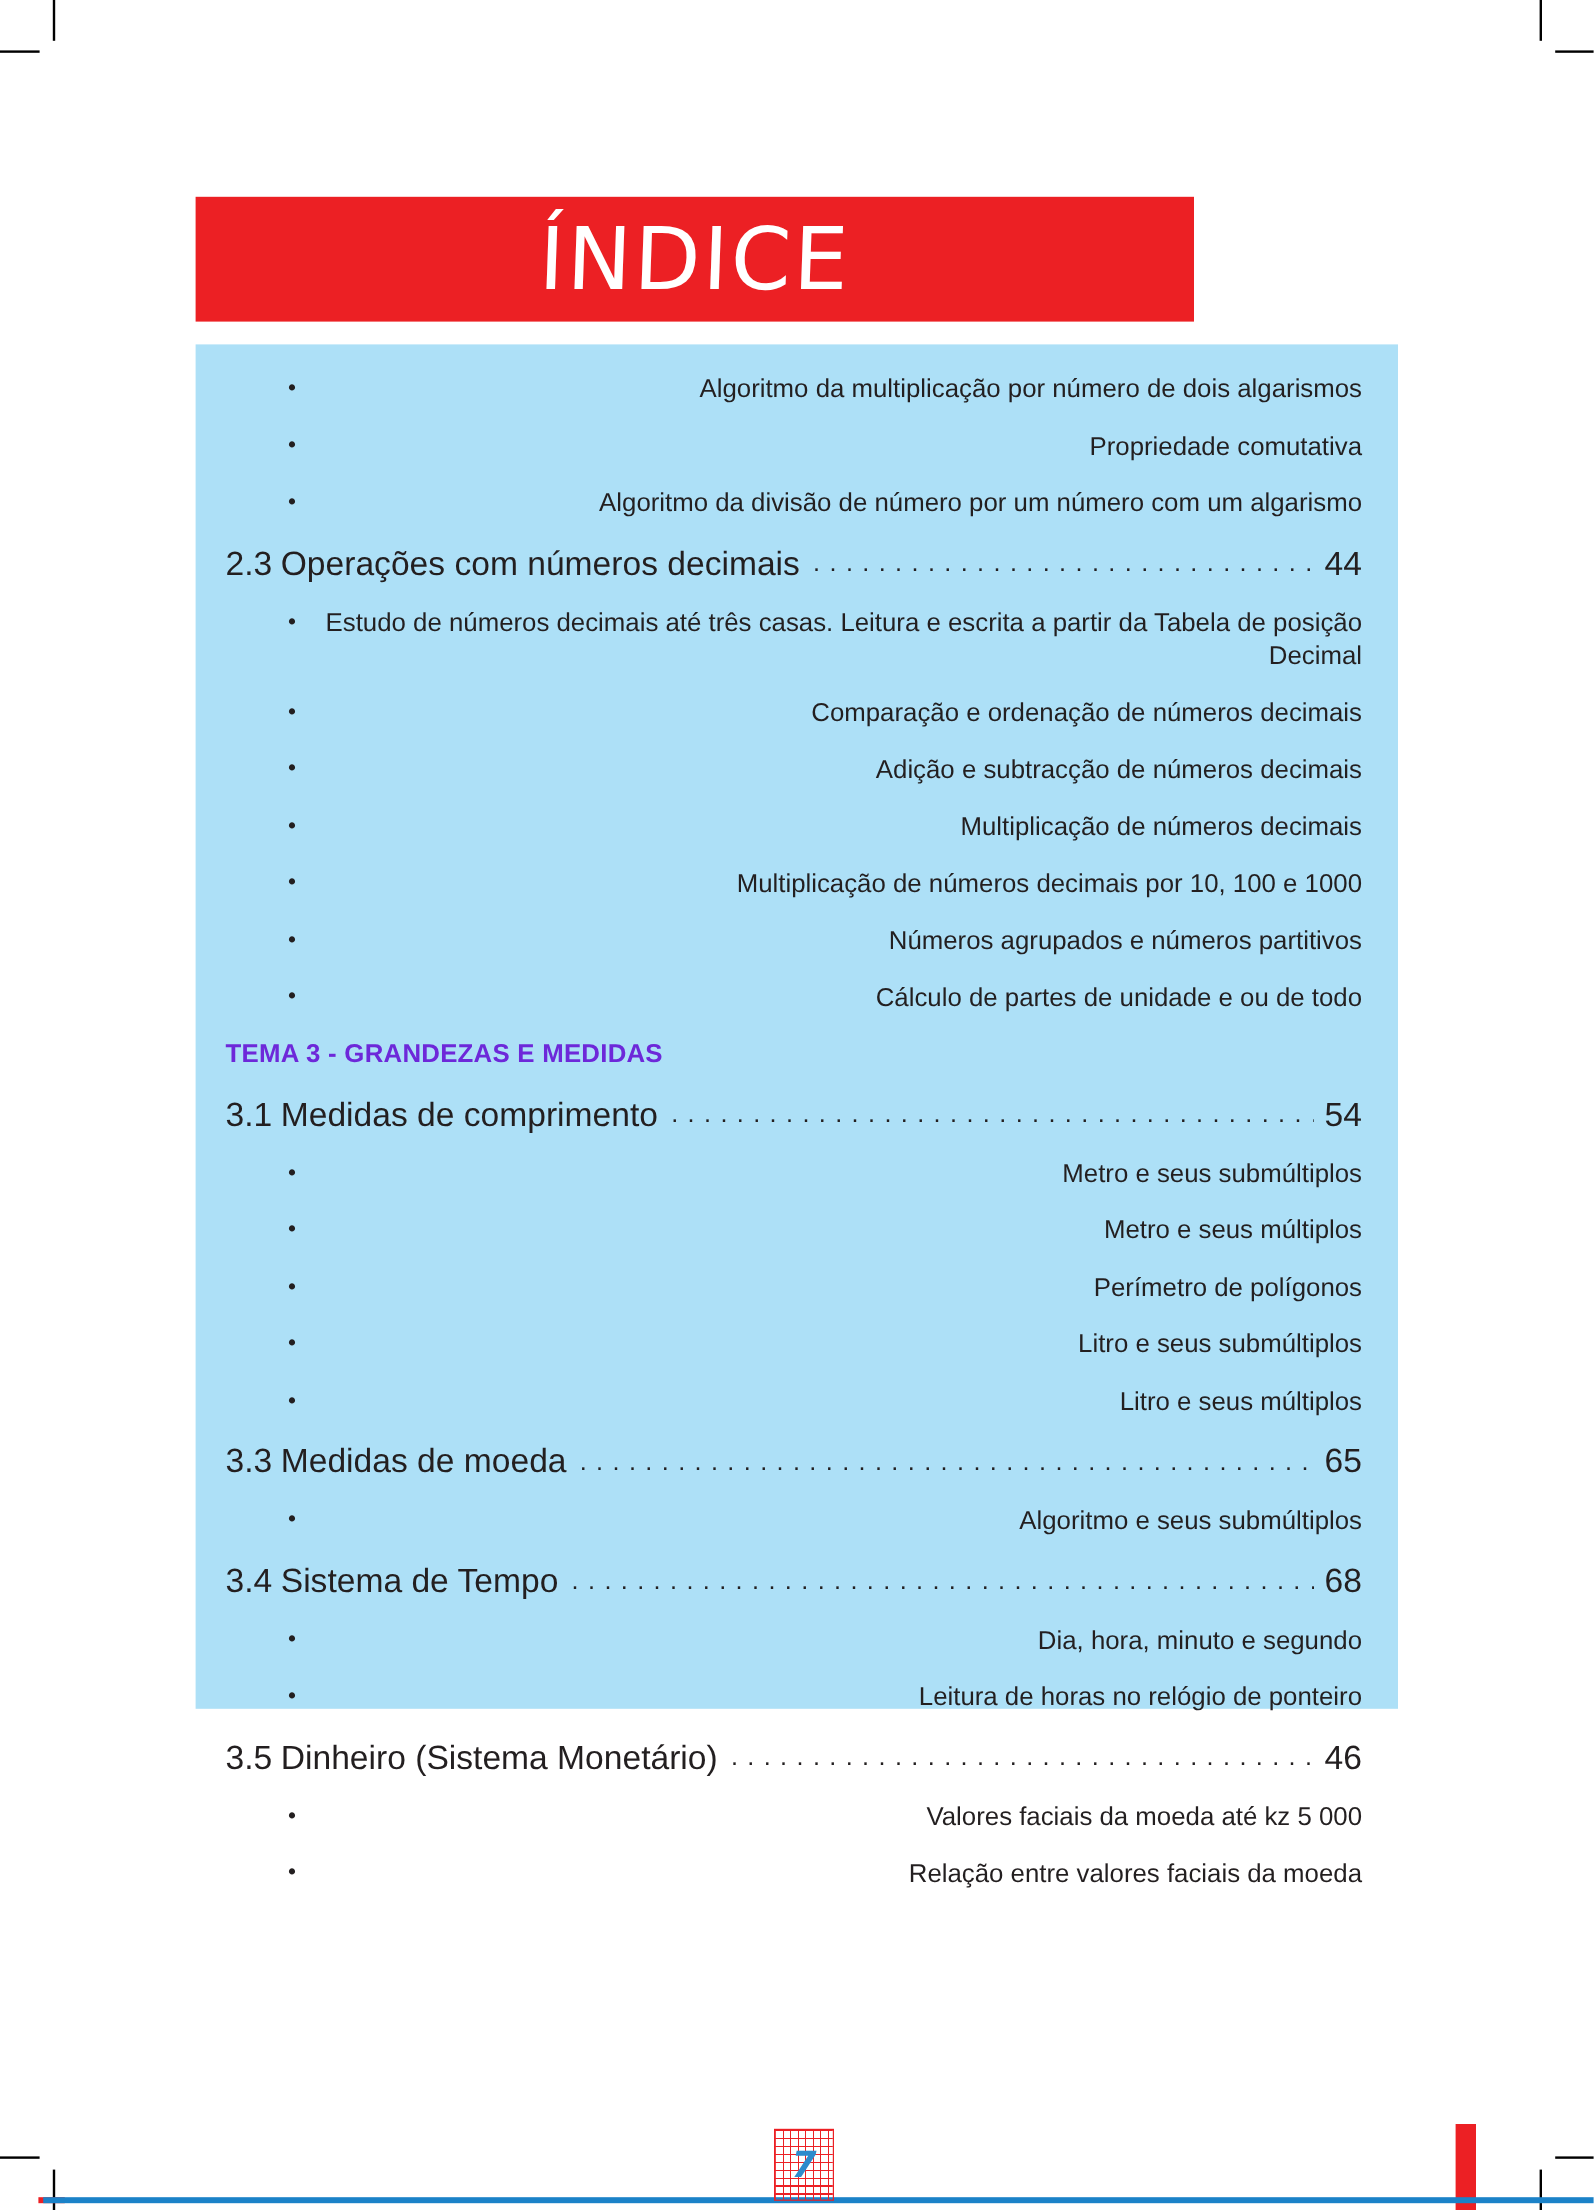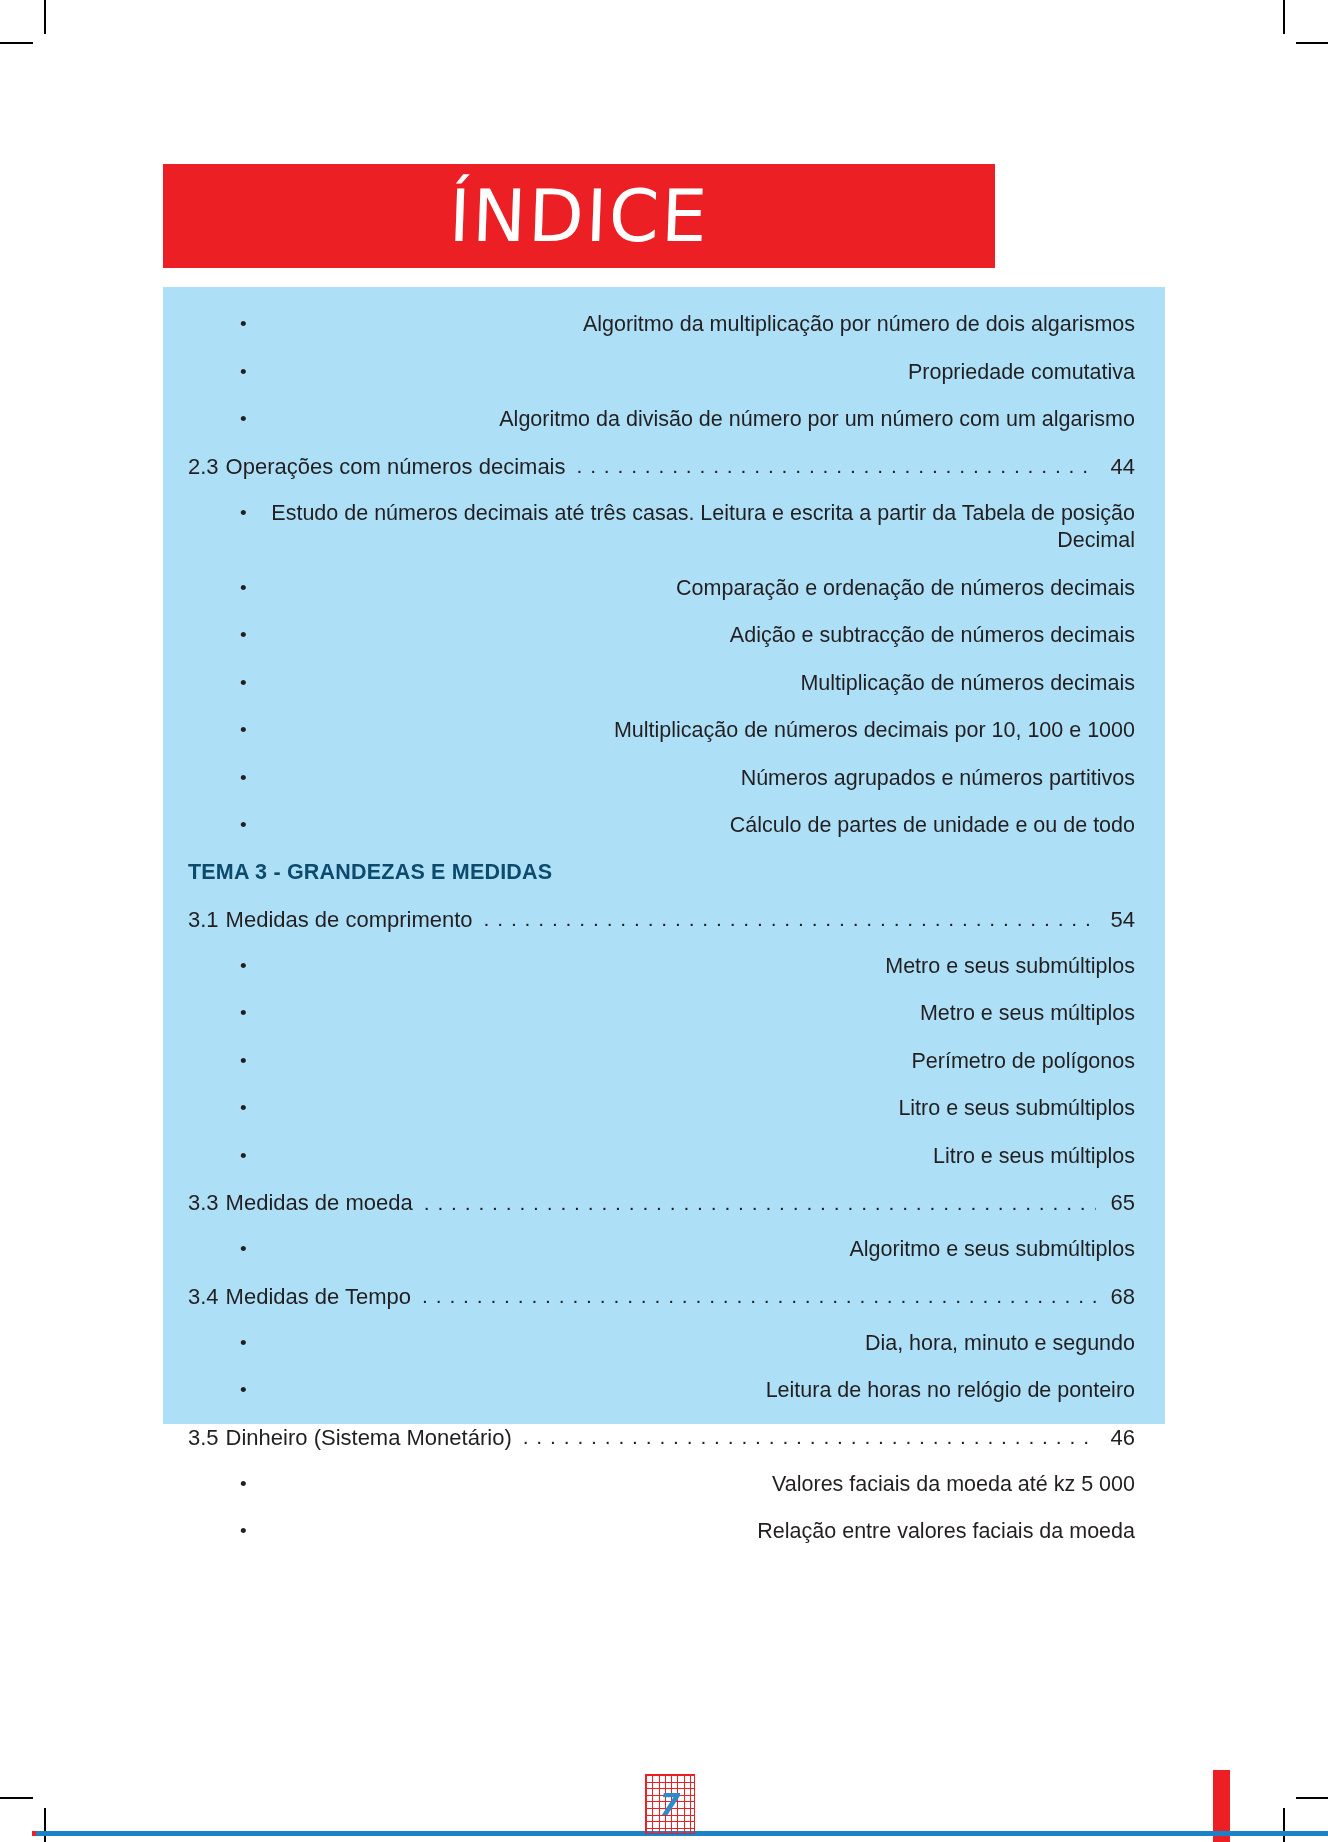--- a/index.html
+++ b/index.html
@@ -82,22 +82,22 @@
     width: 14px;
     margin-right: 2px;
     font-size: 19px;
     line-height: 1.35;
   }
   .bullet-text { flex: 1 1 auto; text-align: right; }
 
   
   .section-row {
     display: flex;
-    align-items: flex-end;
-    font-size: 22px;
+    align-items: center;
+    font-size: 28px;
     color: #231f20;
     margin: 0 0 20px 0;
     padding-left: 0;
     white-space: nowrap;
   }
   .section-num {
     flex: 0 0 auto;
     margin-right: 7px;
   }
   .section-label { flex: 0 0 auto; }
@@ -121,21 +121,21 @@
   .section-page {
     flex: 0 0 auto;
     text-align: right;
     min-width: 30px;
   }
 
   
   .tema-row {
     font-size: 21.5px;
     font-weight: bold;
-    color: #0c4a6e;
+    color: #6d28d9;
     margin: 0 0 22px 0;
     letter-spacing: 0.2px;
   }
 
   
   .footer-line-thick {
     position: absolute;
     left: 36px;
     top: 1831px;
     width: 1296px;
@@ -281,21 +281,21 @@
         <span class="section-label">Medidas de moeda</span>
         <span class="leader"></span>
         <span class="section-page">65</span>
       </div>
       <div class="bullet-row">
         <span class="bullet-dot">•</span>
         <span class="bullet-text">Algoritmo e seus submúltiplos</span>
       </div>
       <div class="section-row">
         <span class="section-num">3.4</span>
-        <span class="section-label">Medidas de Tempo</span>
+        <span class="section-label">Sistema de Tempo</span>
         <span class="leader"></span>
         <span class="section-page">68</span>
       </div>
       <div class="bullet-row">
         <span class="bullet-dot">•</span>
         <span class="bullet-text">Dia, hora, minuto e segundo</span>
       </div>
       <div class="bullet-row">
         <span class="bullet-dot">•</span>
         <span class="bullet-text">Leitura de horas no relógio de ponteiro</span>

